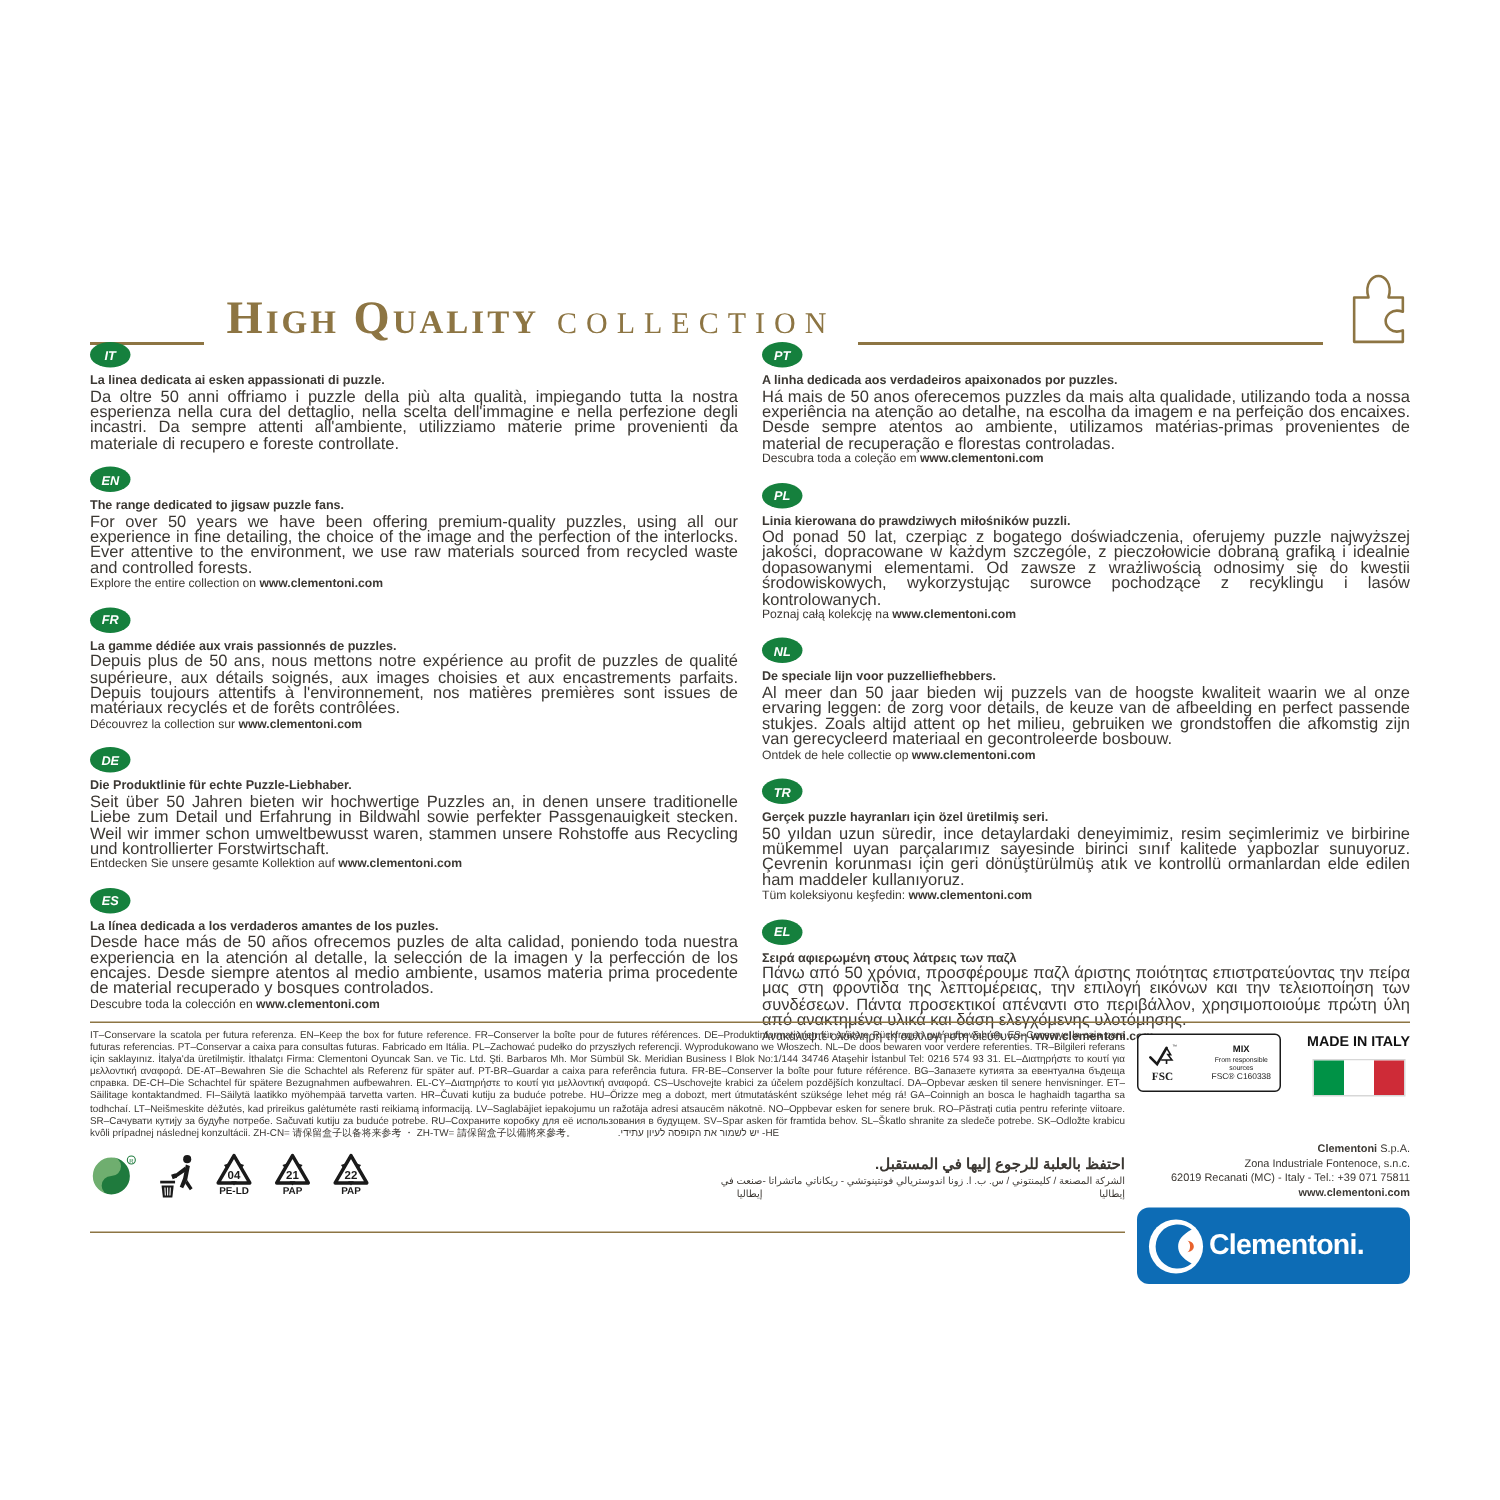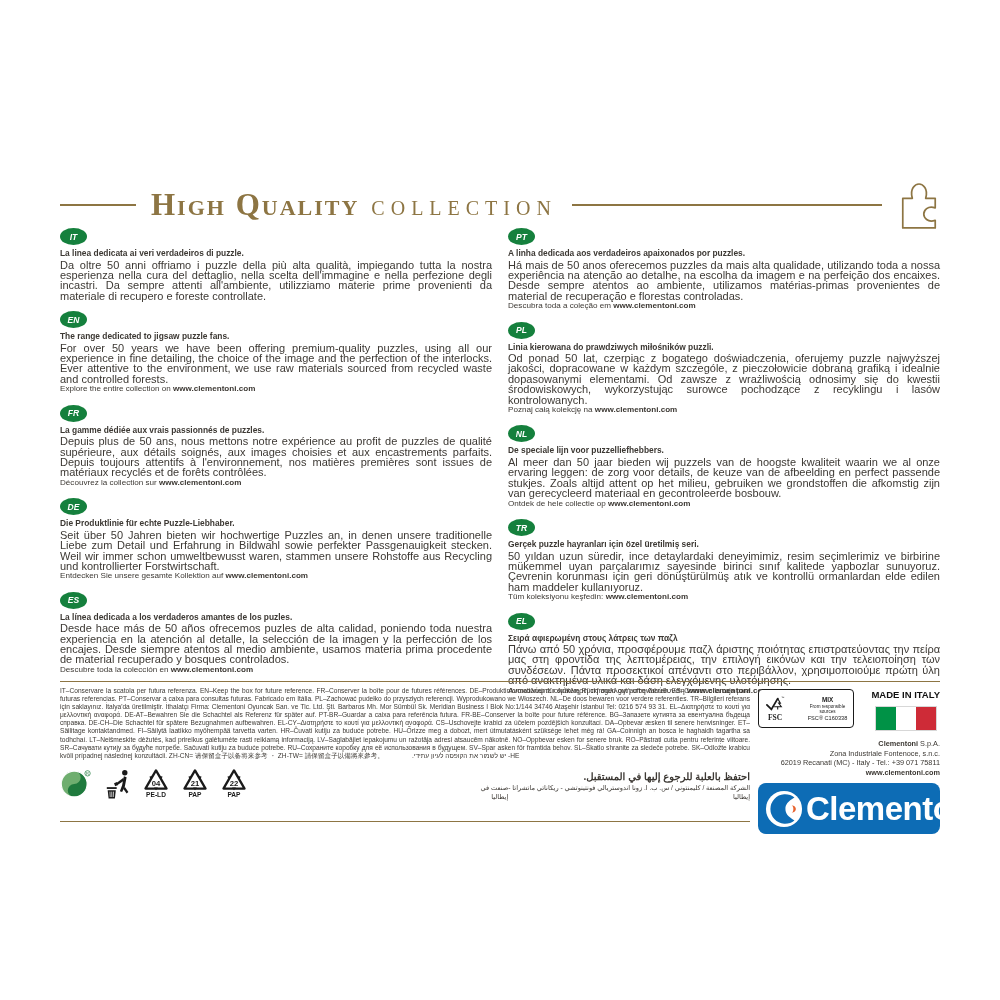--- a/index.html
+++ b/index.html
@@ -1,21 +1,21 @@
 <!DOCTYPE html>
 <html><head>
 <meta charset="utf-8">
 <style>
   * { margin:0; padding:0; box-sizing:border-box; }
   html,body { background:#ffffff; }
   body { font-family:"Liberation Sans", sans-serif; -webkit-text-size-adjust:none; color:#3c3833; }
   .page { position:relative; width:1000px; height:1000px; background:#fff; overflow:hidden; }
 
   
-  .header { position:absolute; left:60px; top:180px; width:880px; display:flex; align-items:center; }
+  .header { position:absolute; left:60px; top:180px; width:880px; display:flex; align-items:flex-end; }
   .gold-dash { height:2px; background:#8d7543; }
   .dash-left { width:76px; }
   .dash-right { flex:1; margin-right:16px; }
   .title-wrap { margin:0 15px; white-space:nowrap; display:flex; align-items:baseline; }
   .title-main { font-family:"Liberation Serif", serif; font-variant:small-caps; font-weight:600;
                 font-size:31px; letter-spacing:2px; color:#8d7543; }
   .title-sub  { font-family:"Liberation Serif", serif; font-weight:400; font-size:20px;
                 letter-spacing:6px; color:#8d7543; margin-left:12px; }
   .puzzle-svg { width:42px; height:50px; }
 
@@ -62,28 +62,28 @@
   .fsc-right { flex:1; text-align:center; color:#1a1a1a; }
   .fsc-mix  { font-size:6.3px; font-weight:bold; line-height:7px; }
   .fsc-desc { font-size:4.6px; line-height:5.2px; margin:1px 0; }
   .fsc-cert { font-size:5.6px; line-height:6px; }
   .miy { text-align:center; }
   .miy-label { font-size:9.5px; font-weight:bold; color:#111; white-space:nowrap; }
   .flag { margin:6px auto 0; width:62px; height:25px; display:flex; border:0.5px solid #d7d7d7; }
   .flag div { flex:1; }
   .flag .g { background:#009246; } .flag .w { background:#fff; } .flag .r { background:#ce2b37; }
 
-  .address { margin-top:8px; text-align:right; font-size:7.3px; line-height:9.6px; color:#3c3833; }
+  .address { margin-top:30px; text-align:right; font-size:7.3px; line-height:9.6px; color:#3c3833; }
   .address b { font-weight:bold; }
   .addr-site { font-weight:bold; }
 
   .logo-box { margin-top:6px; width:182px; height:51px; background:#0d6cb5; border-radius:8px;
               display:flex; align-items:center; padding:0 7px; }
   .logo-mark { width:38px; height:38px; flex:none; }
-  .logo-text { color:#fff; font-weight:bold; font-size:33px; letter-spacing:-0.5px; margin-left:3px;
+  .logo-text { color:#fff; font-weight:bold; font-size:19px; letter-spacing:-0.5px; margin-left:3px;
                font-family:"Liberation Sans", sans-serif; }
 </style>
 </head>
 <body>
 
 <div class="page">
 
   <div class="header">
     <div class="gold-dash dash-left"></div>
     <div class="title-wrap">
@@ -94,21 +94,21 @@
     <svg class="puzzle-svg" viewBox="0 0 44 52">
       <path d="M5,19 L15,19 C12,9 18,4 22,4 C26,4 32,9 29,19 L39,19 L39,29 C31,26 27,32 27,35.5 C27,39 31,45 39,42 L39,50 L5,50 Z" fill="none" stroke="#8d7543" stroke-width="1.8" stroke-linejoin="round"></path>
     </svg>
   </div>
 
   <div class="columns">
     <div class="col">
 
       <div class="lang-block">
         <div class="badge">IT</div>
-        <div class="lb-head">La linea dedicata ai veri verdadeiros di puzzle.</div>
+        <div class="lb-head">La linea dedicata ai esken appassionati di puzzle.</div>
         <p class="lb-body">Da oltre 50 anni offriamo i puzzle della più alta qualità, impiegando tutta la nostra esperienza nella cura del dettaglio, nella scelta dell'immagine e nella perfezione degli incastri. Da sempre attenti all'ambiente, utilizziamo materie prime provenienti da materiale di recupero e foreste controllate.</p>
       </div>
 
       <div class="lang-block">
         <div class="badge">EN</div>
         <div class="lb-head">The range dedicated to jigsaw puzzle fans.</div>
         <p class="lb-body">For over 50 years we have been offering premium-quality puzzles, using all our experience in fine detailing, the choice of the image and the perfection of the interlocks. Ever attentive to the environment, we use raw materials sourced from recycled waste and controlled forests.</p>
         <p class="lb-cta"><span>Explore the entire collection on</span> <b>www.clementoni.com</b></p>
       </div>
 

